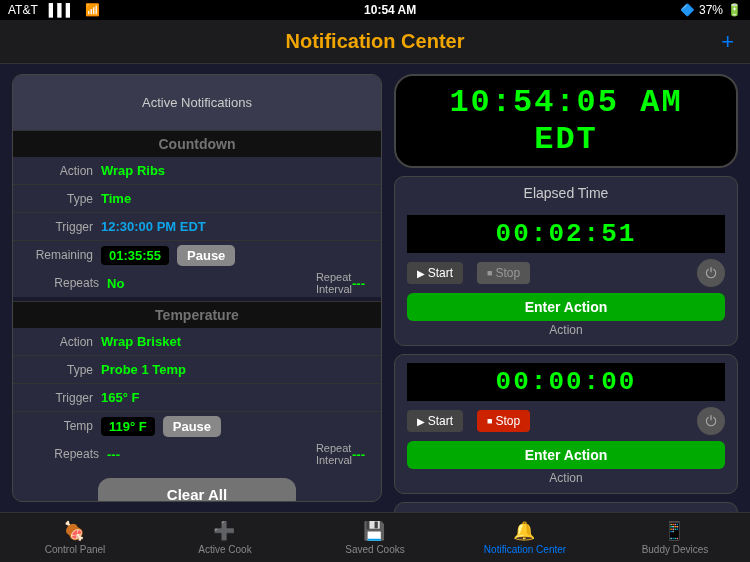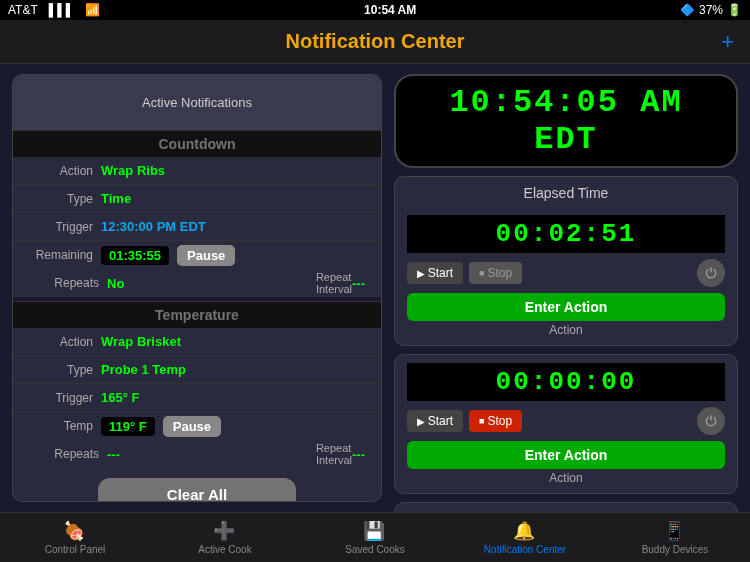--- a/index.html
+++ b/index.html
@@ -236,21 +236,21 @@
       font-size: 26px;
       font-weight: 700;
       font-family: 'Courier New', monospace;
       letter-spacing: 2px;
       margin-bottom: 6px;
     }
 
     .timer-controls {
       display: flex;
       align-items: center;
-      gap: 6px;
+      gap: 14px;
       margin-bottom: 6px;
     }
     .start-btn {
       background: #444;
       color: #fff;
       border: none;
       border-radius: 4px;
       padding: 4px 10px;
       font-size: 12px;
       cursor: pointer;

